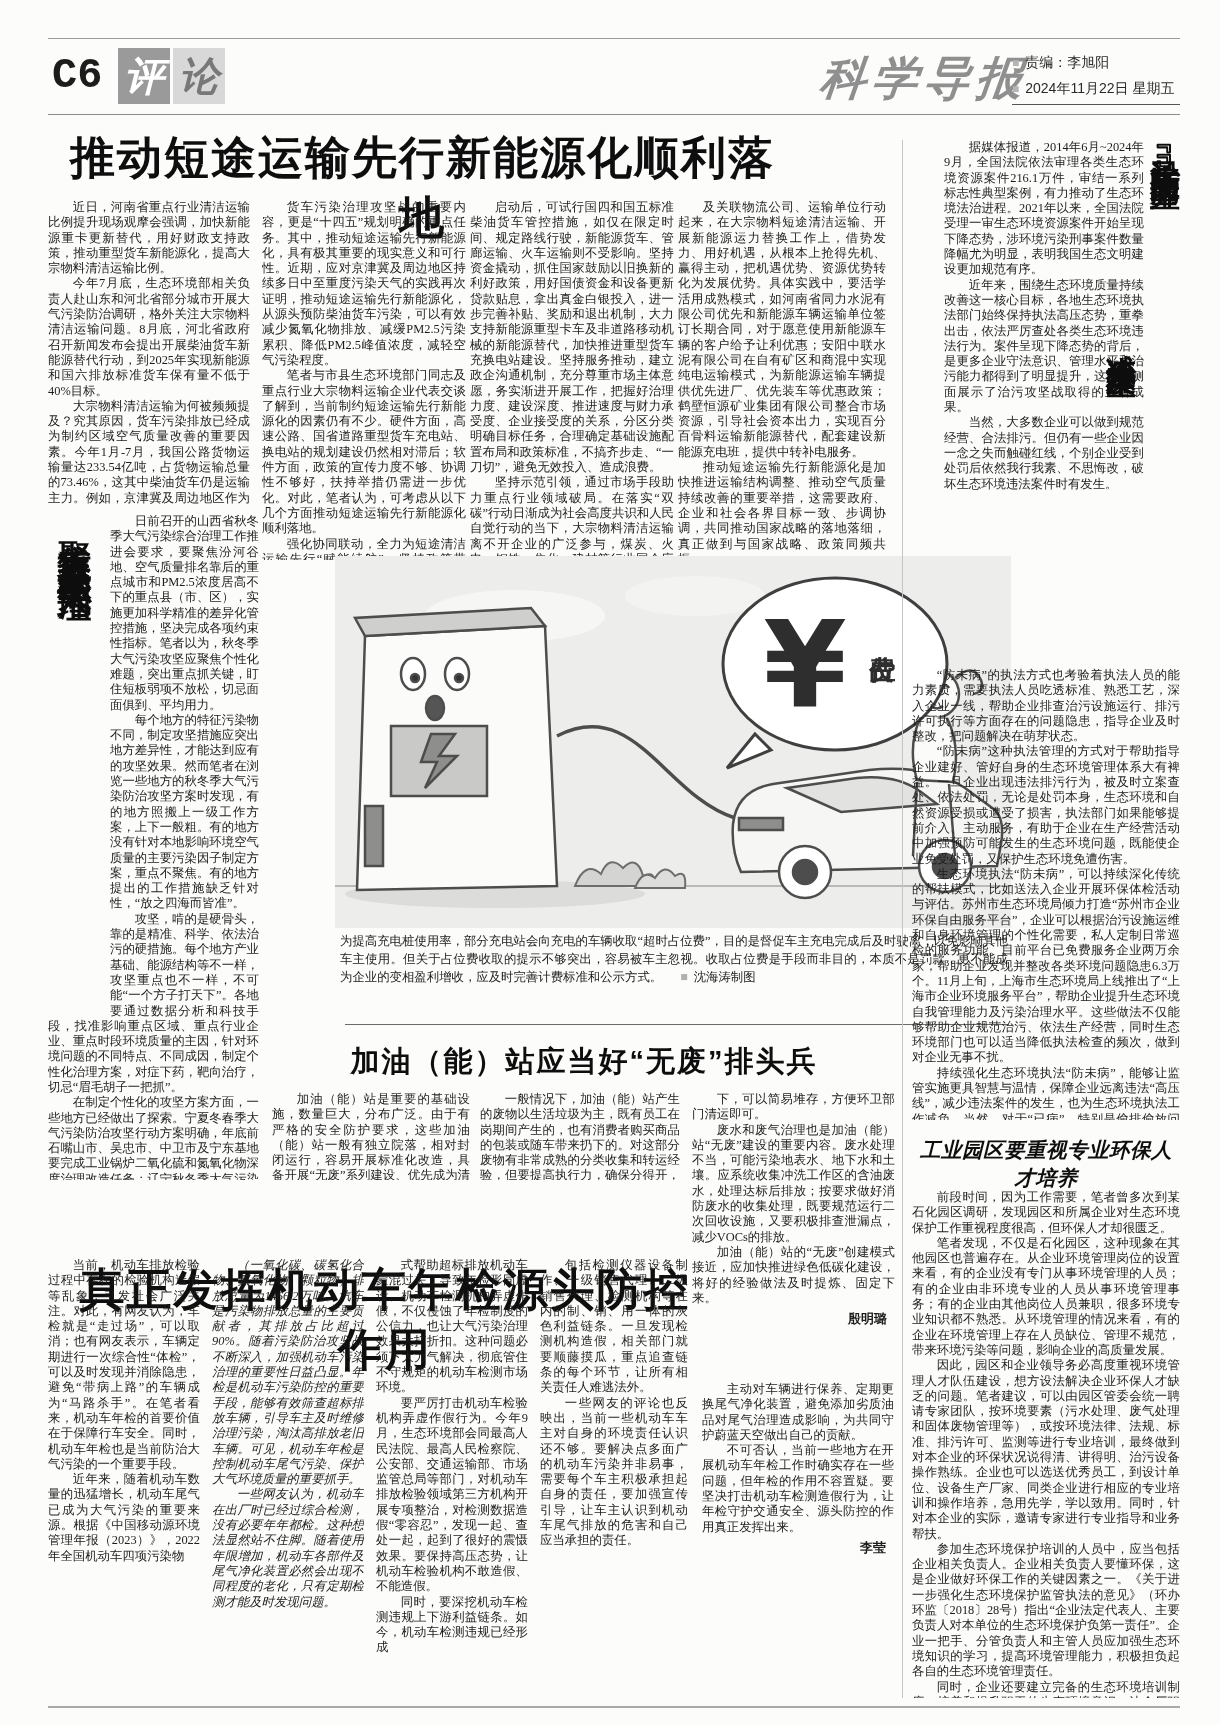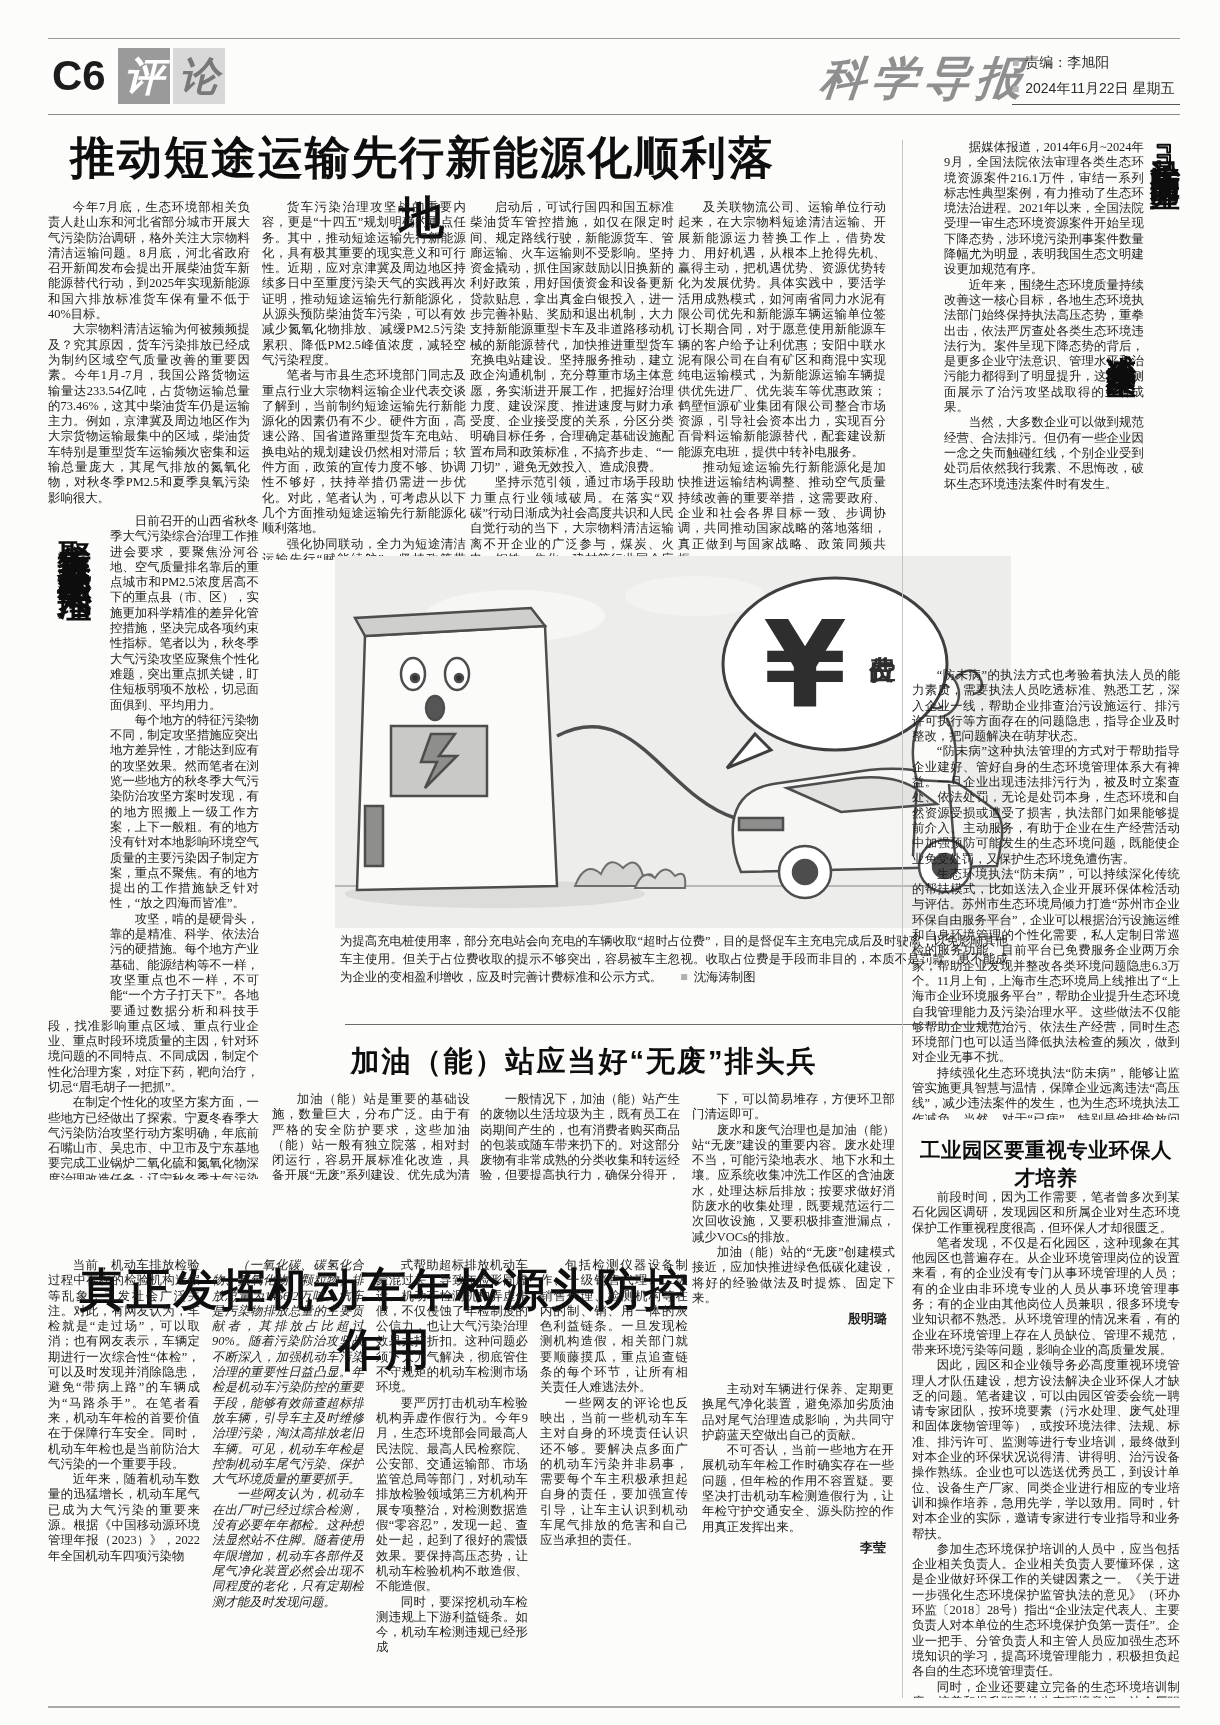--- a/index.html
+++ b/index.html
@@ -8,33 +8,33 @@
   .abs{position:absolute;}
   .hline{position:absolute;background:#9a9a9a;height:1px;}
   .vline{position:absolute;background:#c4c4c4;width:1px;}
   .sans{font-family:"Liberation Sans","DejaVu Sans",sans-serif;}
   .body-col{font-size:12.4px;line-height:15.3px;text-align:justify;overflow:hidden;}
   .body-col p{margin:0;text-indent:2em;}
   .byline{text-align:right;font-weight:bold;padding-right:8px;margin-top:5px;font-size:13px;}
   .headline{font-weight:900;color:#0e0e0e;text-align:center;letter-spacing:2px;}
   .vtitle{writing-mode:vertical-rl;text-orientation:upright;font-weight:900;color:#0e0e0e;
           font-family:"Liberation Sans","DejaVu Sans",sans-serif;}
-  .pageno{font-size:42px;font-weight:bold;font-family:Liberation Sans, sans-serif;}
+  .pageno{font-size:42px;font-weight:bold;font-family:Liberation Mono, monospace;}
   .logo-box{width:52px;height:56px;display:inline-flex;align-items:center;justify-content:center;
             font-size:40px;font-weight:900;font-style:italic;}
   .masthead{font-size:46px;font-weight:bold;font-style:italic;color:#8f8f8f;letter-spacing:6px;
             font-family:"Liberation Serif","DejaVu Serif",serif;transform:skewX(-6deg);}
   .hdr-info{font-size:14px;color:#2a2a2a;line-height:24px;white-space:nowrap;}
   .hdr-info .sq{color:#b5b5b5;margin-right:6px;font-size:12px;}
   .caption{font-size:12.4px;line-height:18px;text-align:justify;}
   .caption .credit{white-space:nowrap;}
   .caption .credit .sq{color:#b0b0b0;margin:0 6px 0 18px;}
   .gas-title{font-size:29px;}
   .big-title{font-size:45px;}
-  .park-title{font-size:20.5px;letter-spacing:0.5px;}
+  .park-title{font-size:20.5px;letter-spacing:0.5px;font-style:italic;}
   .law-strip{font-size:30px;line-height:38px;letter-spacing:2px;}
   .focus-wrap .vtitle{float:left;width:54px;height:496px;font-size:34px;line-height:54px;
                       letter-spacing:4px;margin-right:8px;}
 </style>
 </head>
 <body>
 
 <div class="page">
 
   <div class="hline" style="left:48px;top:38px;width:1132px;"></div>
@@ -44,20 +44,21 @@
   <div class="abs logo-box sans" style="left:118px;top:48px;background:#9a9a9a;color:#fff;">评</div>
   <div class="abs logo-box sans" style="left:173px;top:48px;background:#d8d8d8;color:#787878;">论</div>
 
   <div class="abs masthead" style="left:820px;top:48px;">科学导报</div>
   <div class="abs hdr-info sans" style="left:1012px;top:50px;"><span class="sq">■</span><span>责编：李旭阳</span></div>
   <div class="abs hdr-info sans" style="left:1012px;top:76px;"><span class="sq">■</span><span>2024年11月22日  星期五</span></div>
   <div class="hline" style="left:1012px;top:104px;width:168px;background:#555;"></div>
 
   <div class="abs headline sans big-title" style="left:50px;top:128px;width:745px;">推动短途运输先行新能源化顺利落地</div>
   <div class="abs body-col" style="left:48px;top:200px;width:202px;height:306px;">
+      <p>近日，河南省重点行业清洁运输比例提升现场观摩会强调，加快新能源重卡更新替代，用好财政支持政策，推动重型货车新能源化，提高大宗物料清洁运输比例。</p>
       <p>今年7月底，生态环境部相关负责人赴山东和河北省部分城市开展大气污染防治调研，格外关注大宗物料清洁运输问题。8月底，河北省政府召开新闻发布会提出开展柴油货车新能源替代行动，到2025年实现新能源和国六排放标准货车保有量不低于40%目标。</p>
       <p>大宗物料清洁运输为何被频频提及？究其原因，货车污染排放已经成为制约区域空气质量改善的重要因素。今年1月-7月，我国公路货物运输量达233.54亿吨，占货物运输总量的73.46%，这其中柴油货车仍是运输主力。例如，京津冀及周边地区作为大宗货物运输最集中的区域，柴油货车特别是重型货车运输频次密集和运输总量庞大，其尾气排放的氮氧化物，对秋冬季PM2.5和夏季臭氧污染影响很大。</p>
     </div>
   <div class="abs body-col" style="left:262px;top:200px;width:204px;height:360px;">
       <p>货车污染治理攻坚战的重要内容，更是“十四五”规划明确的重点任务。其中，推动短途运输先行新能源化，具有极其重要的现实意义和可行性。近期，应对京津冀及周边地区持续多日中至重度污染天气的实践再次证明，推动短途运输先行新能源化，从源头预防柴油货车污染，可以有效减少氮氧化物排放、减缓PM2.5污染累积、降低PM2.5峰值浓度，减轻空气污染程度。</p>
       <p>笔者与市县生态环境部门同志及重点行业大宗物料运输企业代表交谈了解到，当前制约短途运输先行新能源化的因素仍有不少。硬件方面，高速公路、国省道路重型货车充电站、换电站的规划建设仍然相对滞后；软件方面，政策的宣传力度不够、协调性不够好，扶持举措仍需进一步优化。对此，笔者认为，可考虑从以下几个方面推动短途运输先行新能源化顺利落地。</p>
       <p>强化协同联动，全力为短途清洁运输先行“赋能续航”。坚持政策带动，如严格实施工业企业阳光运输和国三及以下标准柴油货车限行，尤其是中至重污染天气应急</p>
     </div>
   <div class="abs body-col" style="left:470px;top:200px;width:204px;height:362px;">
       <p>启动后，可试行国四和国五标准柴油货车管控措施，如仅在限定时间、规定路线行驶，新能源货车、管廊运输、火车运输则不受影响。坚持资金撬动，抓住国家鼓励以旧换新的利好政策，用好国债资金和设备更新贷款贴息，拿出真金白银投入，进一步完善补贴、奖励和退出机制，大力支持新能源重型卡车及非道路移动机械的新能源替代，加快推进重型货车充换电站建设。坚持服务推动，建立政企沟通机制，充分尊重市场主体意愿，务实渐进开展工作，把握好治理力度、建设深度、推进速度与财力承受度、企业接受度的关系，分区分类明确目标任务，合理确定基础设施配置布局和政策标准，不搞齐步走、“一刀切”，避免无效投入、造成浪费。</p>

